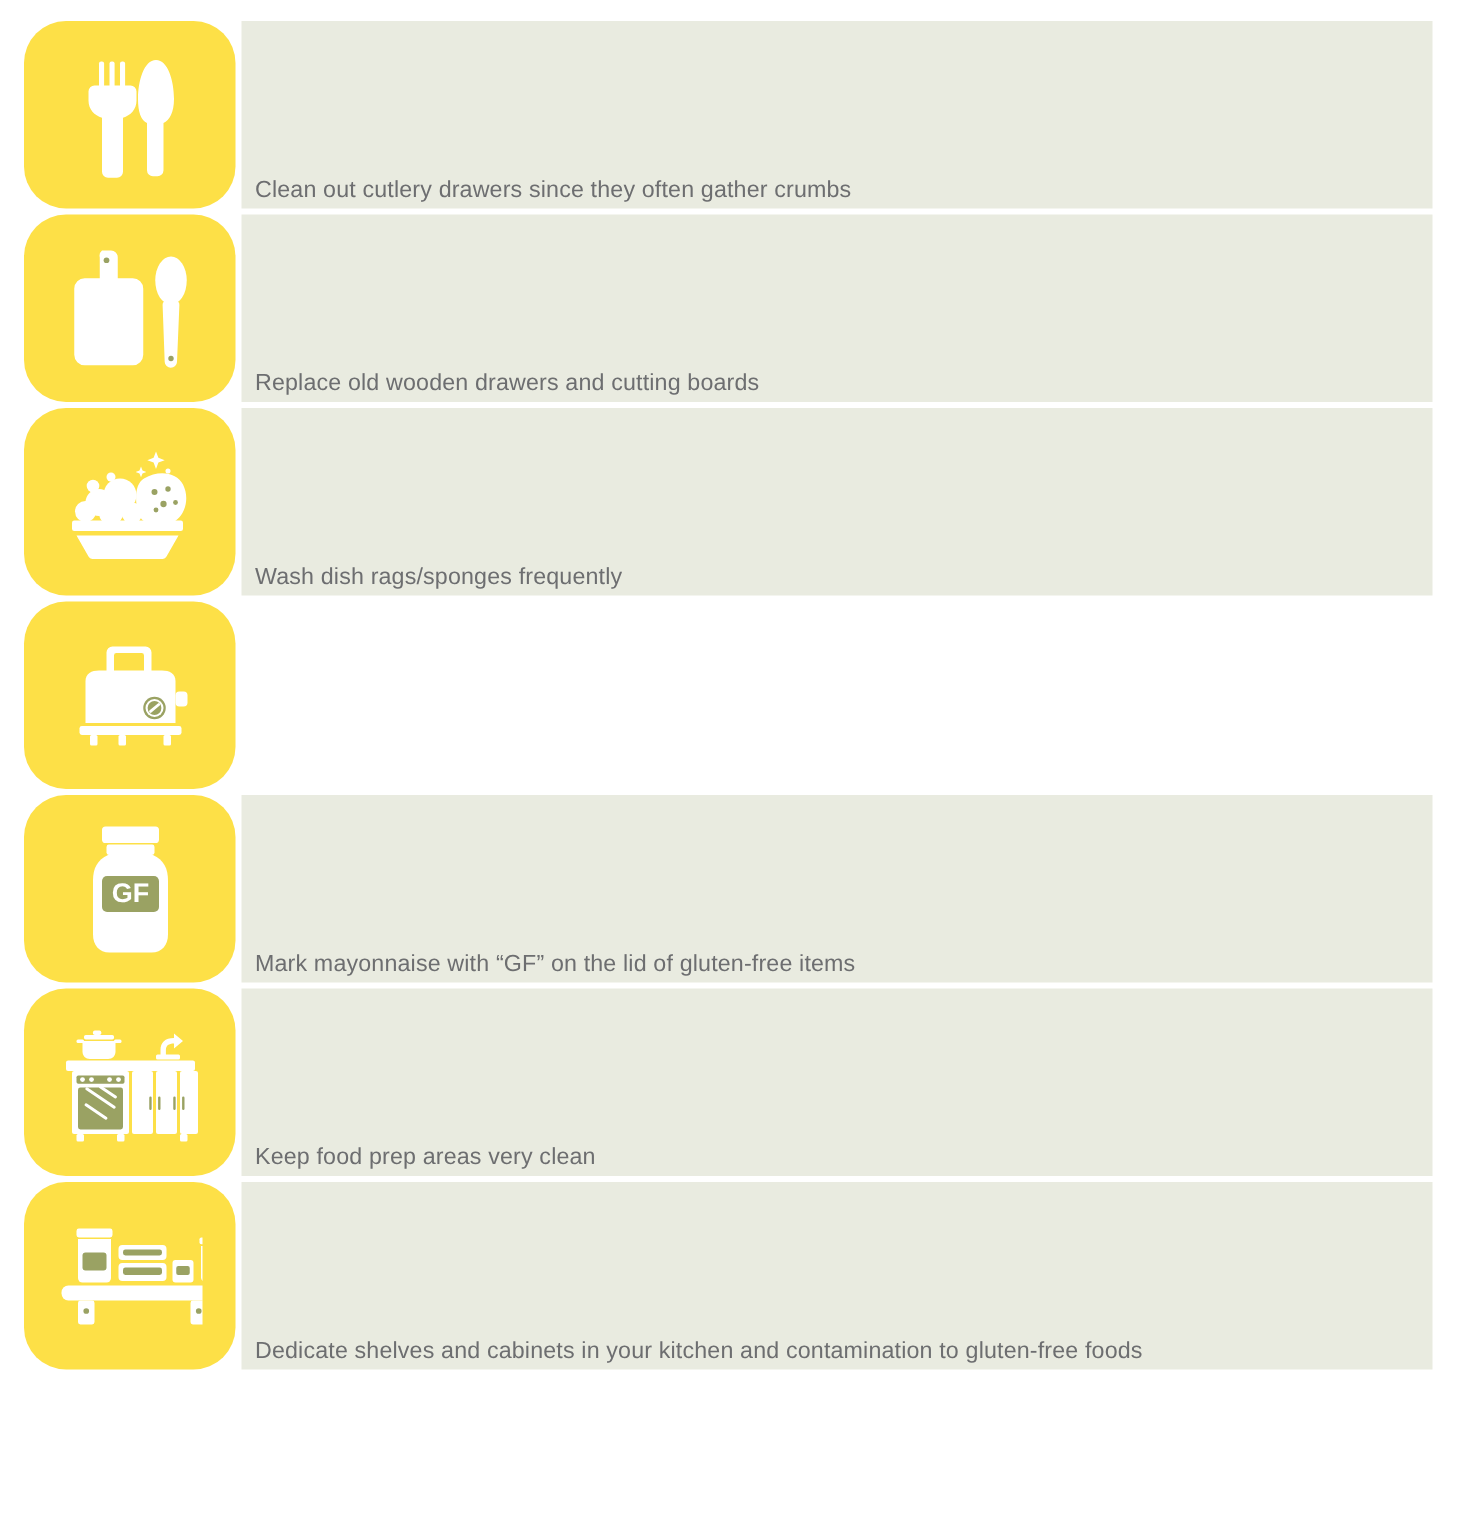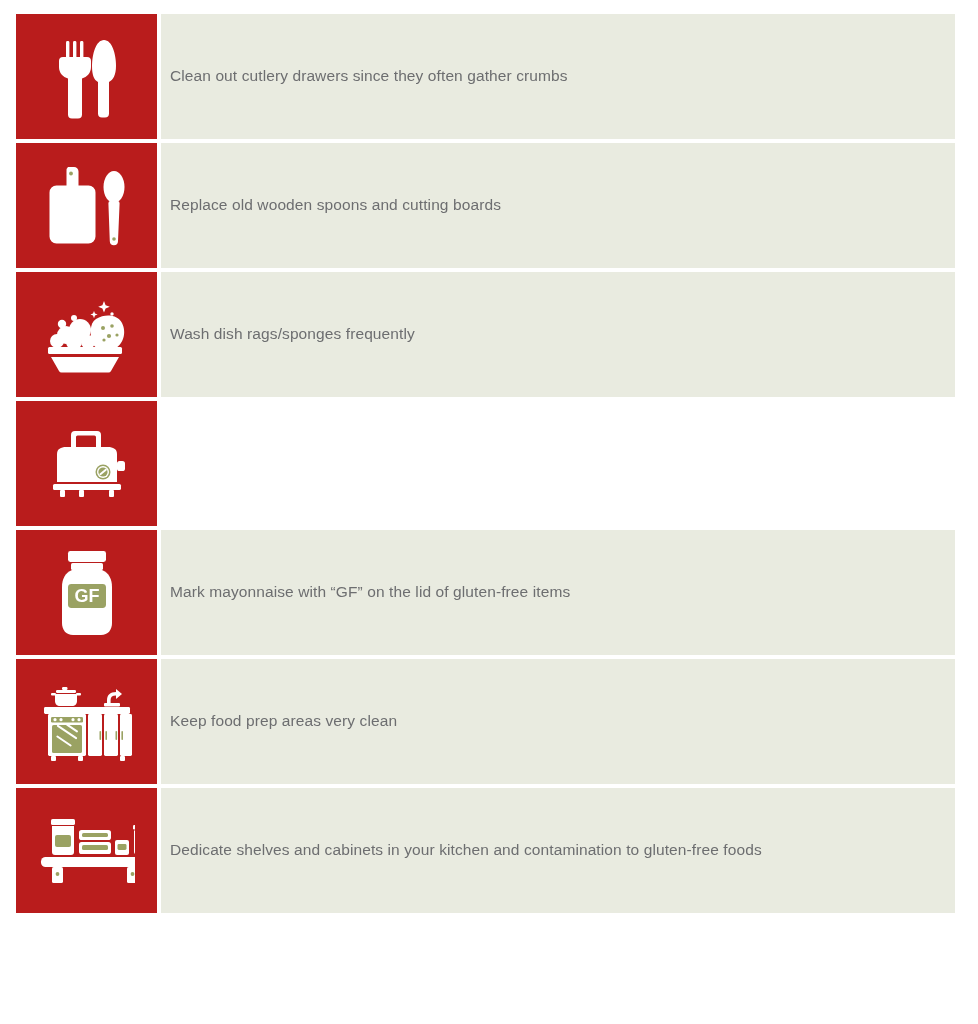--- a/index.html
+++ b/index.html
@@ -21,34 +21,35 @@
   }
   .row {
     display: flex;
     align-items: stretch;
     height: 125px;
     margin-bottom: 4px;
   }
   .icon-cell {
     width: 141px;
     flex: 0 0 141px;
-    background: #b91c1c;
+    background: #fde047;
     display: flex;
     align-items: center;
     justify-content: center;
+    border-radius: 28px;
   }
   .icon-cell svg {
     display: block;
   }
   .text-cell {
     flex: 1 1 auto;
     margin-left: 4px;
     background: #e9ebe0;
     display: flex;
-    align-items: center;
+    align-items: flex-end;
     padding-left: 9px;
     padding-right: 12px;
     box-sizing: border-box;
   }
   .text-cell .label {
     color: #6d6e70;
     font-size: 15.5px;
     line-height: 1.55;
     letter-spacing: 0.1px;
   }
@@ -85,21 +86,21 @@
           <path d="M22 4 h6 a4.5 4.5 0 0 1 4.5 4.5 v14 h10 a7 7 0 0 1 7 7 v44 a7 7 0 0 1 -7 7 h-32 a7 7 0 0 1 -7 -7 v-44 a7 7 0 0 1 7 -7 h10 v-14 A4.5 4.5 0 0 1 22 4 z"></path>
           <circle cx="25" cy="10.5" r="1.9" fill="#9aa263"></circle>
 
           <ellipse cx="68" cy="24" rx="10.5" ry="16"></ellipse>
           <path d="M64.6 38 h6.8 a2.2 2.2 0 0 1 2.2 2.3 l-1.6 38 a4.1 4.1 0 0 1 -4.1 3.9 h0 a4.1 4.1 0 0 1 -4.1 -3.9 l-1.4 -38 a2.2 2.2 0 0 1 2.2 -2.3 z"></path>
           <circle cx="68" cy="76" r="1.8" fill="#9aa263"></circle>
         </svg>
       </span>
     </div>
     <div class="text-cell">
-      <span class="label">Replace old wooden spoons and cutting boards</span>
+      <span class="label">Replace old wooden drawers and cutting boards</span>
     </div>
   </div>
 
   <div class="row">
     <div class="icon-cell">
       <span>
         <svg width="86" height="76" viewBox="0 0 86 76" fill="#ffffff">
 
           <path d="M60 4 l1.6 4.2 l4.2 1.6 l-4.2 1.6 l-1.6 4.2 l-1.6 -4.2 l-4.2 -1.6 l4.2 -1.6 z"></path>
           <path d="M50 14 l1 2.6 l2.6 1 l-2.6 1 l-1 2.6 l-1 -2.6 l-2.6 -1 l2.6 -1 z"></path>

